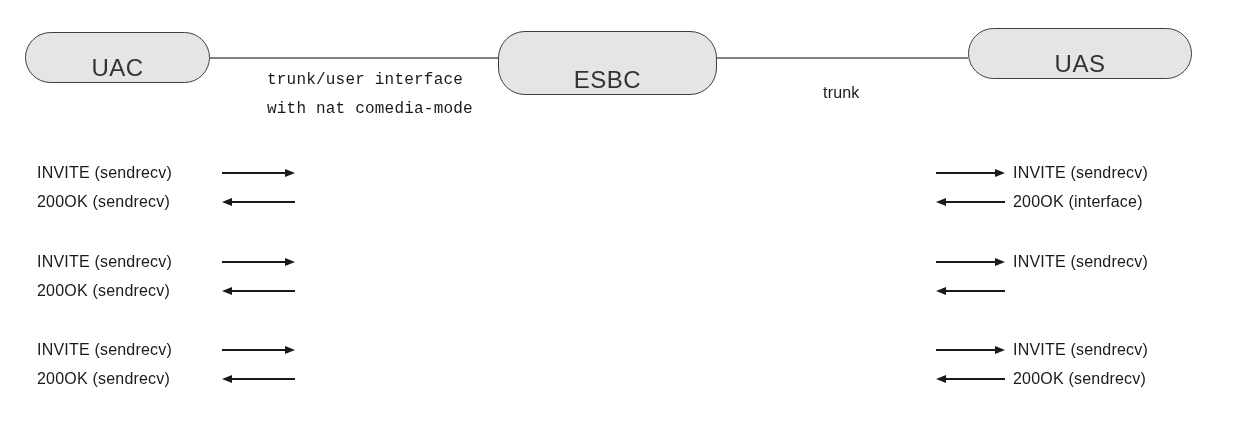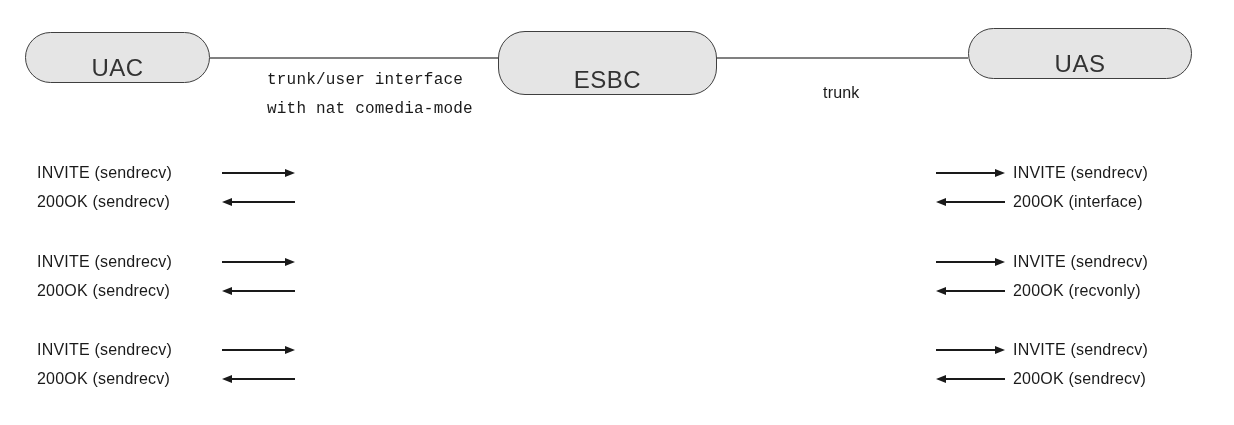--- a/index.html
+++ b/index.html
@@ -166,21 +166,20 @@
   <div class="row row-1">
     <span class="arrow r-arrow arrow-left"></span>
     <span class="msg r-text">200OK (interface)</span>
   </div>
   <div class="row row-2">
     <span class="arrow r-arrow arrow-right"></span>
     <span class="msg r-text">INVITE (sendrecv)</span>
   </div>
   <div class="row row-3">
     <span class="arrow r-arrow arrow-left"></span>
-    <span class="msg r-text">200OK (recvonly)</span>
   </div>
   <div class="row row-4">
     <span class="arrow r-arrow arrow-right"></span>
     <span class="msg r-text">INVITE (sendrecv)</span>
   </div>
   <div class="row row-5">
     <span class="arrow r-arrow arrow-left"></span>
     <span class="msg r-text">200OK (sendrecv)</span>
   </div>
 

